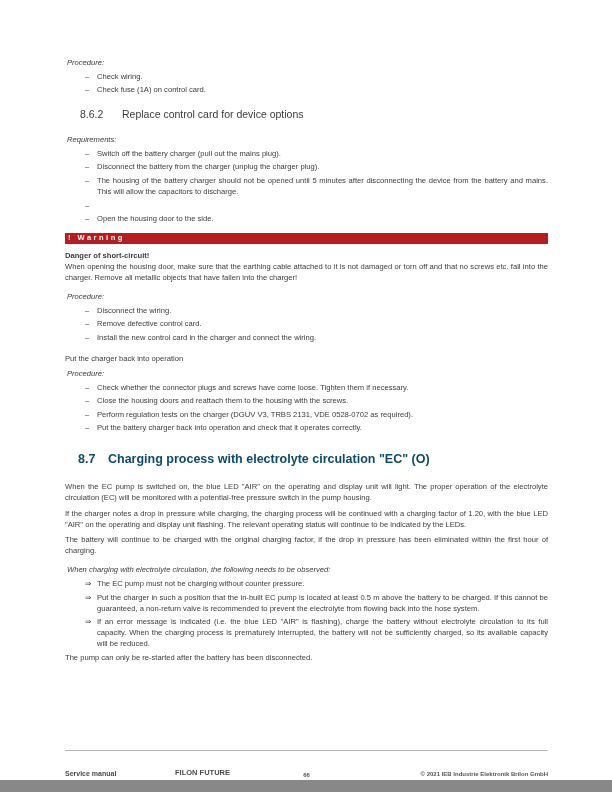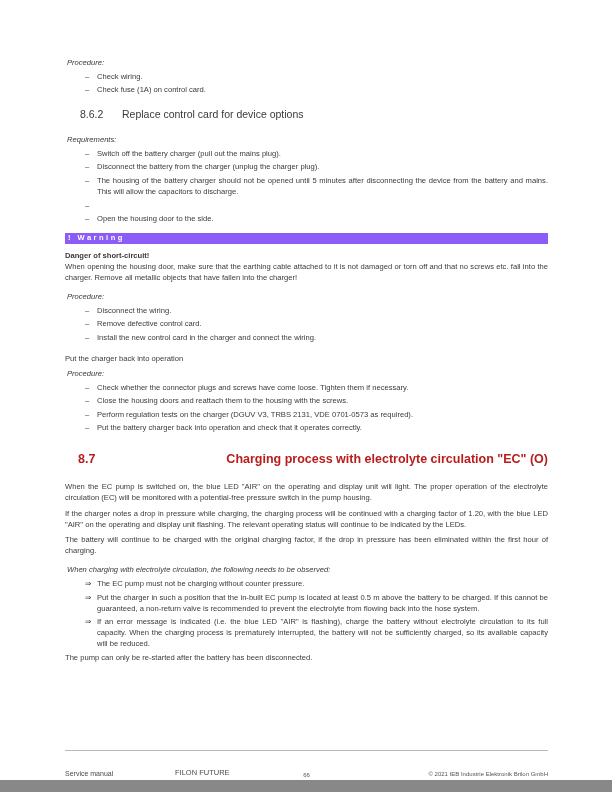--- a/index.html
+++ b/index.html
@@ -12,31 +12,31 @@
   }
   .content { position:absolute; left:65px; top:57px; width:483px; }
   .it { font-style:italic; margin-left:2px; }
   .list { margin-top:1px; }
   .li { display:flex; margin:2.6px 0; }
   .li .b { flex:none; width:12px; padding-left:0; }
   .li-indent { padding-left:20px; }
   .jp { text-align:justify; }
   .h2 { display:flex; font-weight:normal; font-size:10.5px; line-height:13px; margin:13px 0 13px 15px; color:#3a3a3a; }
   .h2 .num { flex:none; width:42px; }
-  .h1 { display:flex; font-weight:bold; font-size:12.5px; line-height:15px; margin:19px 0 14px 13px; color:#b91c1c;justify-content:space-between; }
+  .h1 { display:flex; font-weight:bold; font-size:12.5px; line-height:15px; margin:19px 0 14px 13px; color:#0c4a6e; }
   .h1 .num { flex:none; width:30px; }
   .banner { height:11px; line-height:10px; color:#fff; font-weight:bold; font-size:7.5px;
             letter-spacing:2.5px; padding-left:3px; margin:9px 0 6px 0; }
-  .warn-banner { background:#8b5cf6; }
+  .warn-banner { background:#b91c1c; }
   .note-banner { background:#3A4D9B; margin-top:12px; }
   .bold-t { font-weight:bold; }
   .para { margin:4.5px 0; }
   .sub-h { font-weight:normal; margin:10px 0 4px 0; }
   .footer-rule { position:absolute; left:65px; width:483px; top:750px; border-top:1px solid #b8b8b8; }
-  .footer { position:absolute; left:65px; width:483px; top:766px; height:14px; font-size:7px; color:#4a4a4a; }
+  .footer { position:absolute; left:65px; width:483px; top:766px; height:14px; font-size:7px; color:#4a4a4a;font-weight:bold; }
   .f-left { position:absolute; left:0; top:2px; }
   .f-product { position:absolute; left:110px; top:1px; font-size:7.5px; }
   .f-page { position:absolute; left:50%; transform:translateX(-50%); top:4px; font-size:6px; color:#555; }
   .f-copy { position:absolute; right:0; top:3px; font-size:6px; color:#555; }
   .bottom-bar { position:absolute; left:65px; width:483px; top:786px; height:5px; background:#E8701E; }
 </style>
 </head>
 <body>
 
 <div class="page">
@@ -108,21 +108,21 @@
       <div class="li">
         <span class="b">–</span>
         <span>Check whether the connector plugs and screws have come loose. Tighten them if necessary.</span>
       </div>
       <div class="li">
         <span class="b">–</span>
         <span>Close the housing doors and reattach them to the housing with the screws.</span>
       </div>
       <div class="li">
         <span class="b">–</span>
-        <span>Perform regulation tests on the charger (DGUV V3, TRBS 2131, VDE 0701-0573 as required).</span>
+        <span>Perform regulation tests on the charger (DGUV V3, TRBS 2131, VDE 0528-0702 as required).</span>
       </div>
       <div class="li">
         <span class="b">–</span>
         <span>Put the battery charger back into operation and check that it operates correctly.</span>
       </div>
     </div>
 
     <div class="h1">
       <span class="num">8.7</span>
       <span>Charging process with electrolyte circulation "EC" (O)</span>

